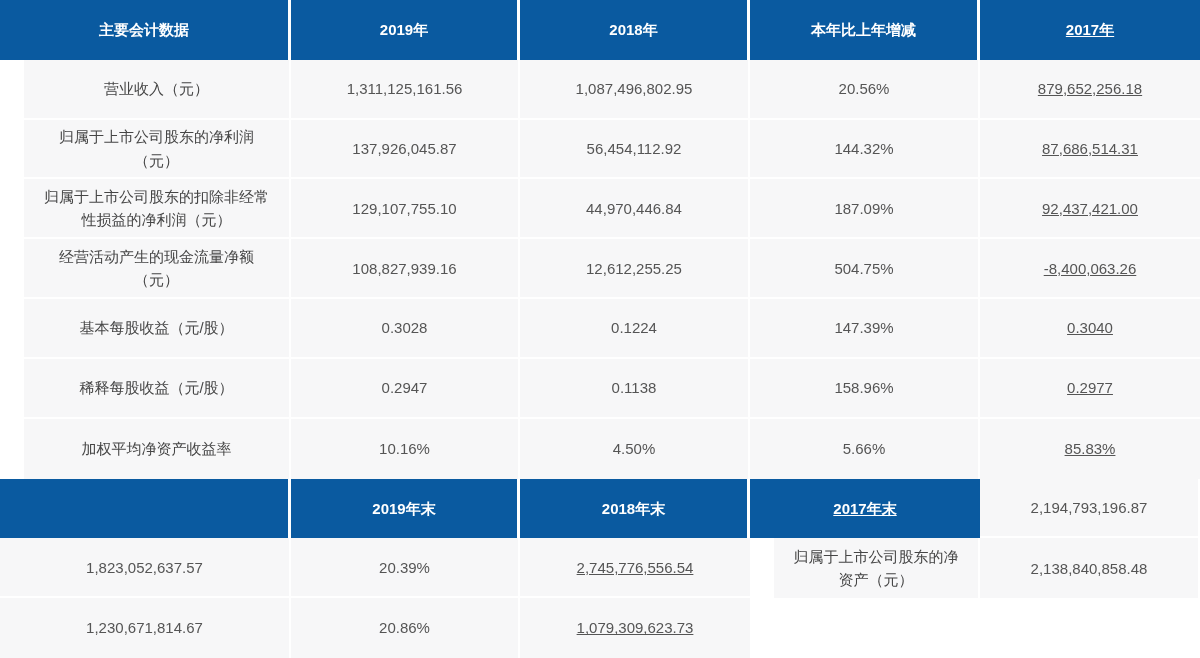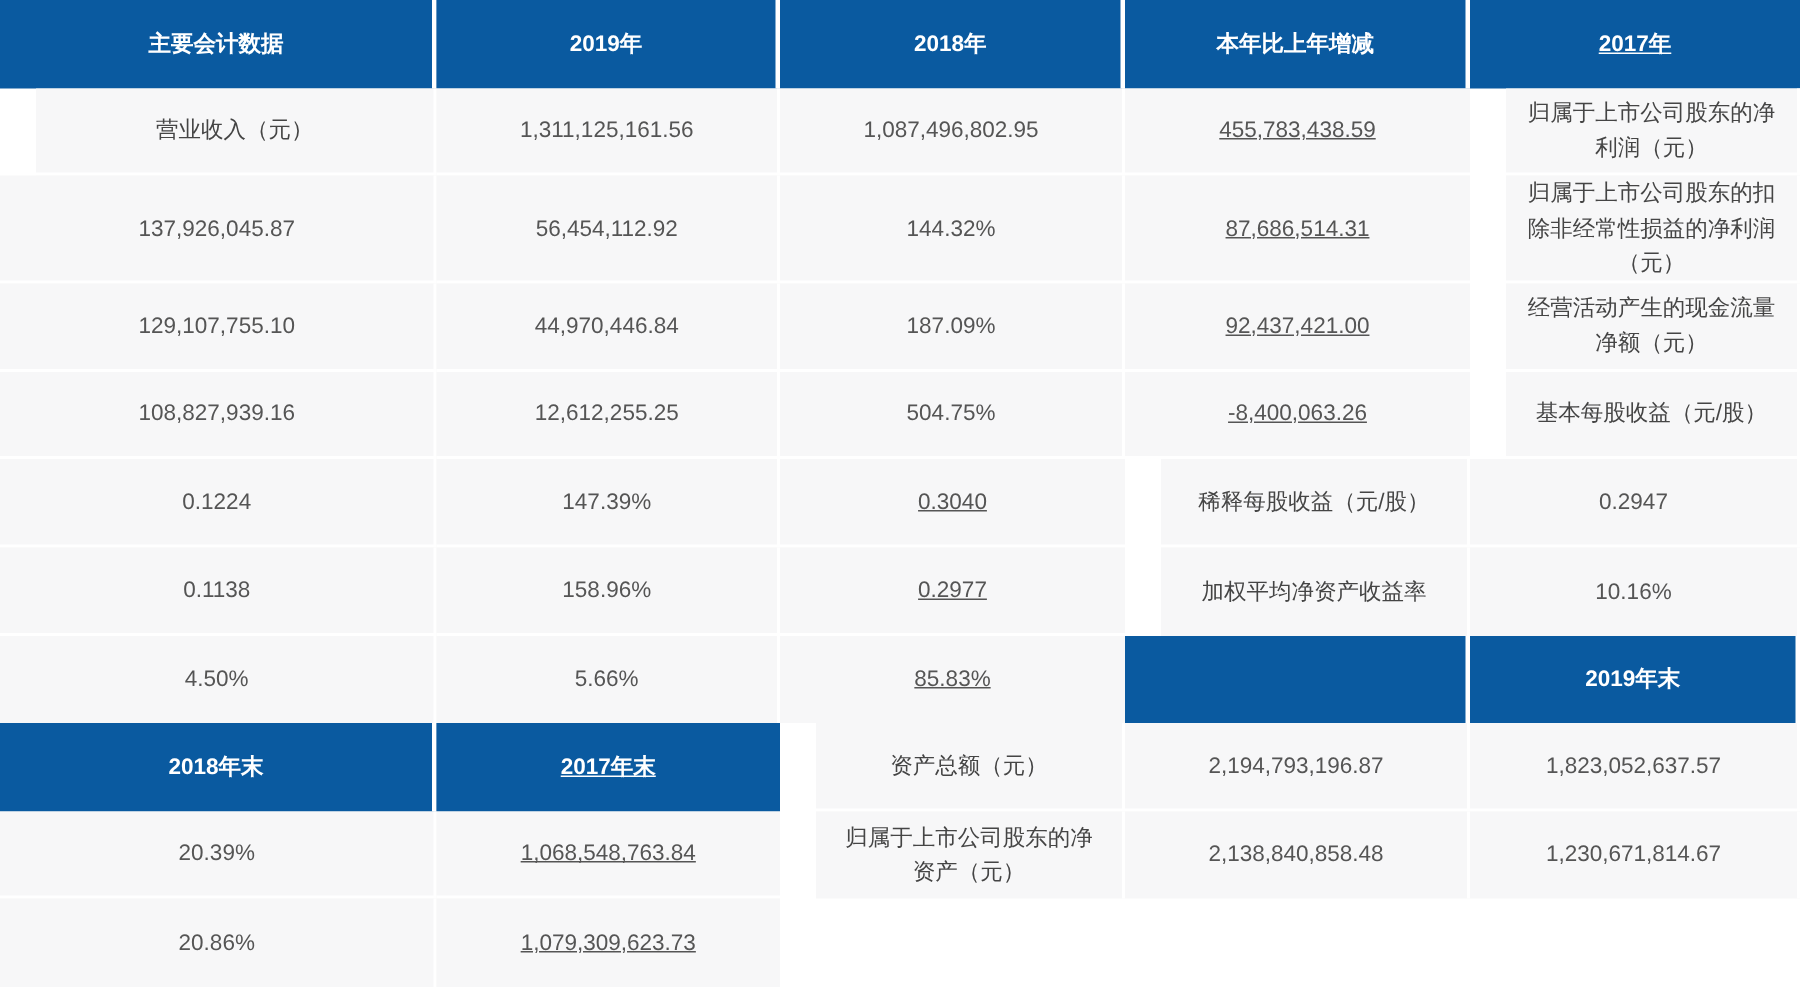--- a/index.html
+++ b/index.html
@@ -45,41 +45,43 @@
 
   <div class="cell hd c1">主要会计数据</div>
   <div class="cell hd c2">2019年</div>
   <div class="cell hd c3">2018年</div>
   <div class="cell hd c4">本年比上年增减</div>
   <div class="cell hd c5">2017年</div>
 
   <div class="cell lab c1">营业收入（元）</div>
   <div class="cell c2">1,311,125,161.56</div>
   <div class="cell c3">1,087,496,802.95</div>
-  <div class="cell c5">455,783,438.59</div>
+  <div class="cell c4">20.56%</div>
+  <div class="cell c5">879,652,256.18</div>
 
   <div class="cell lab c1">归属于上市公司股东的净利润（元）</div>
   <div class="cell c2">137,926,045.87</div>
   <div class="cell c3">56,454,112.92</div>
   <div class="cell c4">144.32%</div>
   <div class="cell c5">87,686,514.31</div>
 
   <div class="cell lab c1">归属于上市公司股东的扣除非经常性损益的净利润（元）</div>
   <div class="cell c2">129,107,755.10</div>
   <div class="cell c3">44,970,446.84</div>
   <div class="cell c4">187.09%</div>
   <div class="cell c5">92,437,421.00</div>
 
   <div class="cell lab c1">经营活动产生的现金流量净额（元）</div>
   <div class="cell c2">108,827,939.16</div>
   <div class="cell c3">12,612,255.25</div>
   <div class="cell c4">504.75%</div>
   <div class="cell c5">-8,400,063.26</div>
 
   <div class="cell lab c1">基本每股收益（元/股）</div>
+  <div class="cell c2">0.3028</div>
   <div class="cell c3">0.1224</div>
   <div class="cell c4">147.39%</div>
   <div class="cell c5">0.3040</div>
 
   <div class="cell lab c1">稀释每股收益（元/股）</div>
   <div class="cell c2">0.2947</div>
   <div class="cell c3">0.1138</div>
   <div class="cell c4">158.96%</div>
   <div class="cell c5">0.2977</div>
 
@@ -87,25 +89,24 @@
   <div class="cell c2 nb">10.16%</div>
   <div class="cell c3 nb">4.50%</div>
   <div class="cell c4 nb">5.66%</div>
   <div class="cell c5 nb">85.83%</div>
 
   <div class="cell hd c1"></div>
   <div class="cell hd c2">2019年末</div>
   <div class="cell hd c3">2018年末</div>
   <div class="cell hd c5">2017年末</div>
 
-  <div class="cell lab c1">资产总额（元）</div>
   <div class="cell c2">2,194,793,196.87</div>
   <div class="cell c3">1,823,052,637.57</div>
   <div class="cell c4">20.39%</div>
-  <div class="cell c5">1,068,548,763.84</div>
+  <div class="cell c5">2,745,776,556.54</div>
 
   <div class="cell lab c1 nb">归属于上市公司股东的净资产（元）</div>
   <div class="cell c2 nb">2,138,840,858.48</div>
   <div class="cell c3 nb">1,230,671,814.67</div>
   <div class="cell c4 nb">20.86%</div>
   <div class="cell c5 nb">1,079,309,623.73</div>
 
 </div>
 
 </body></html>

